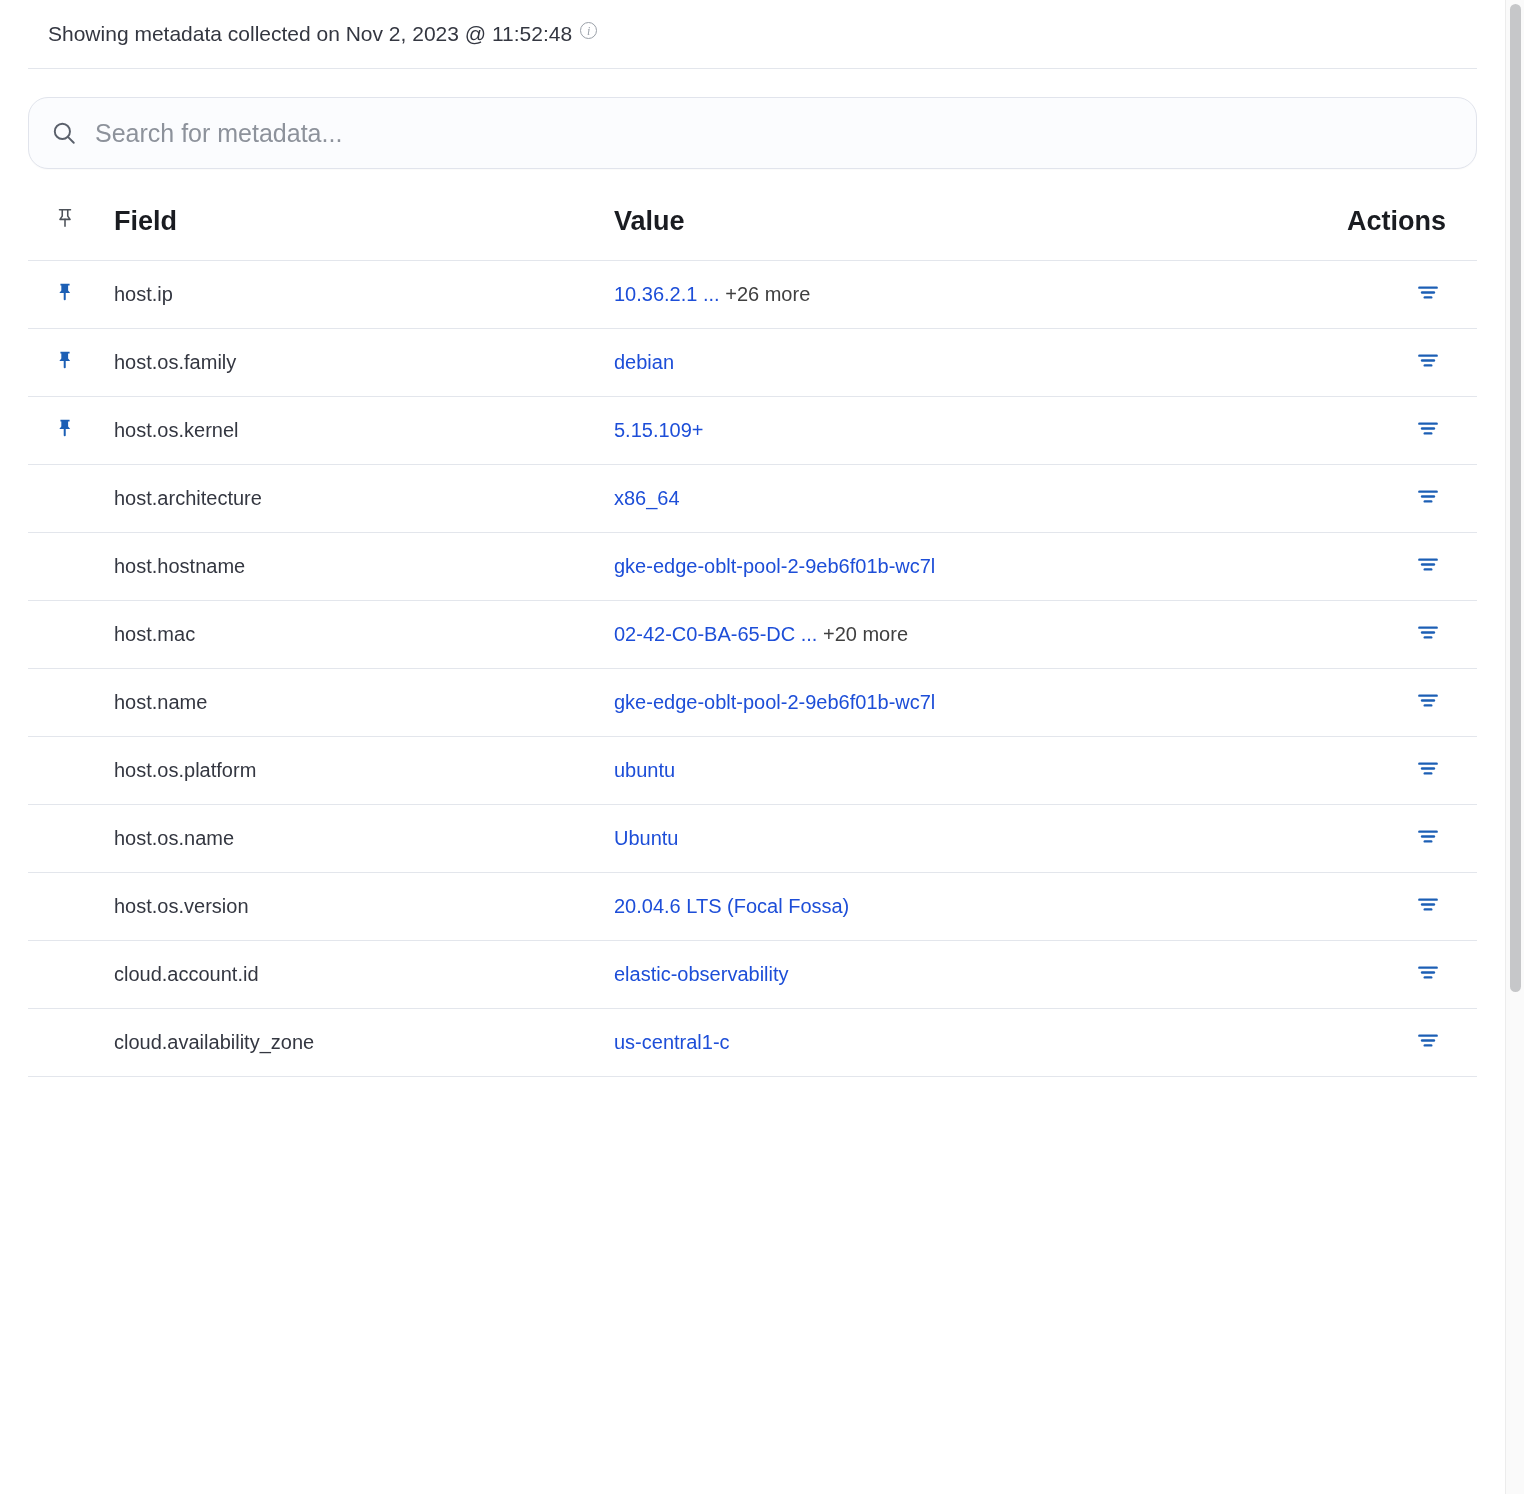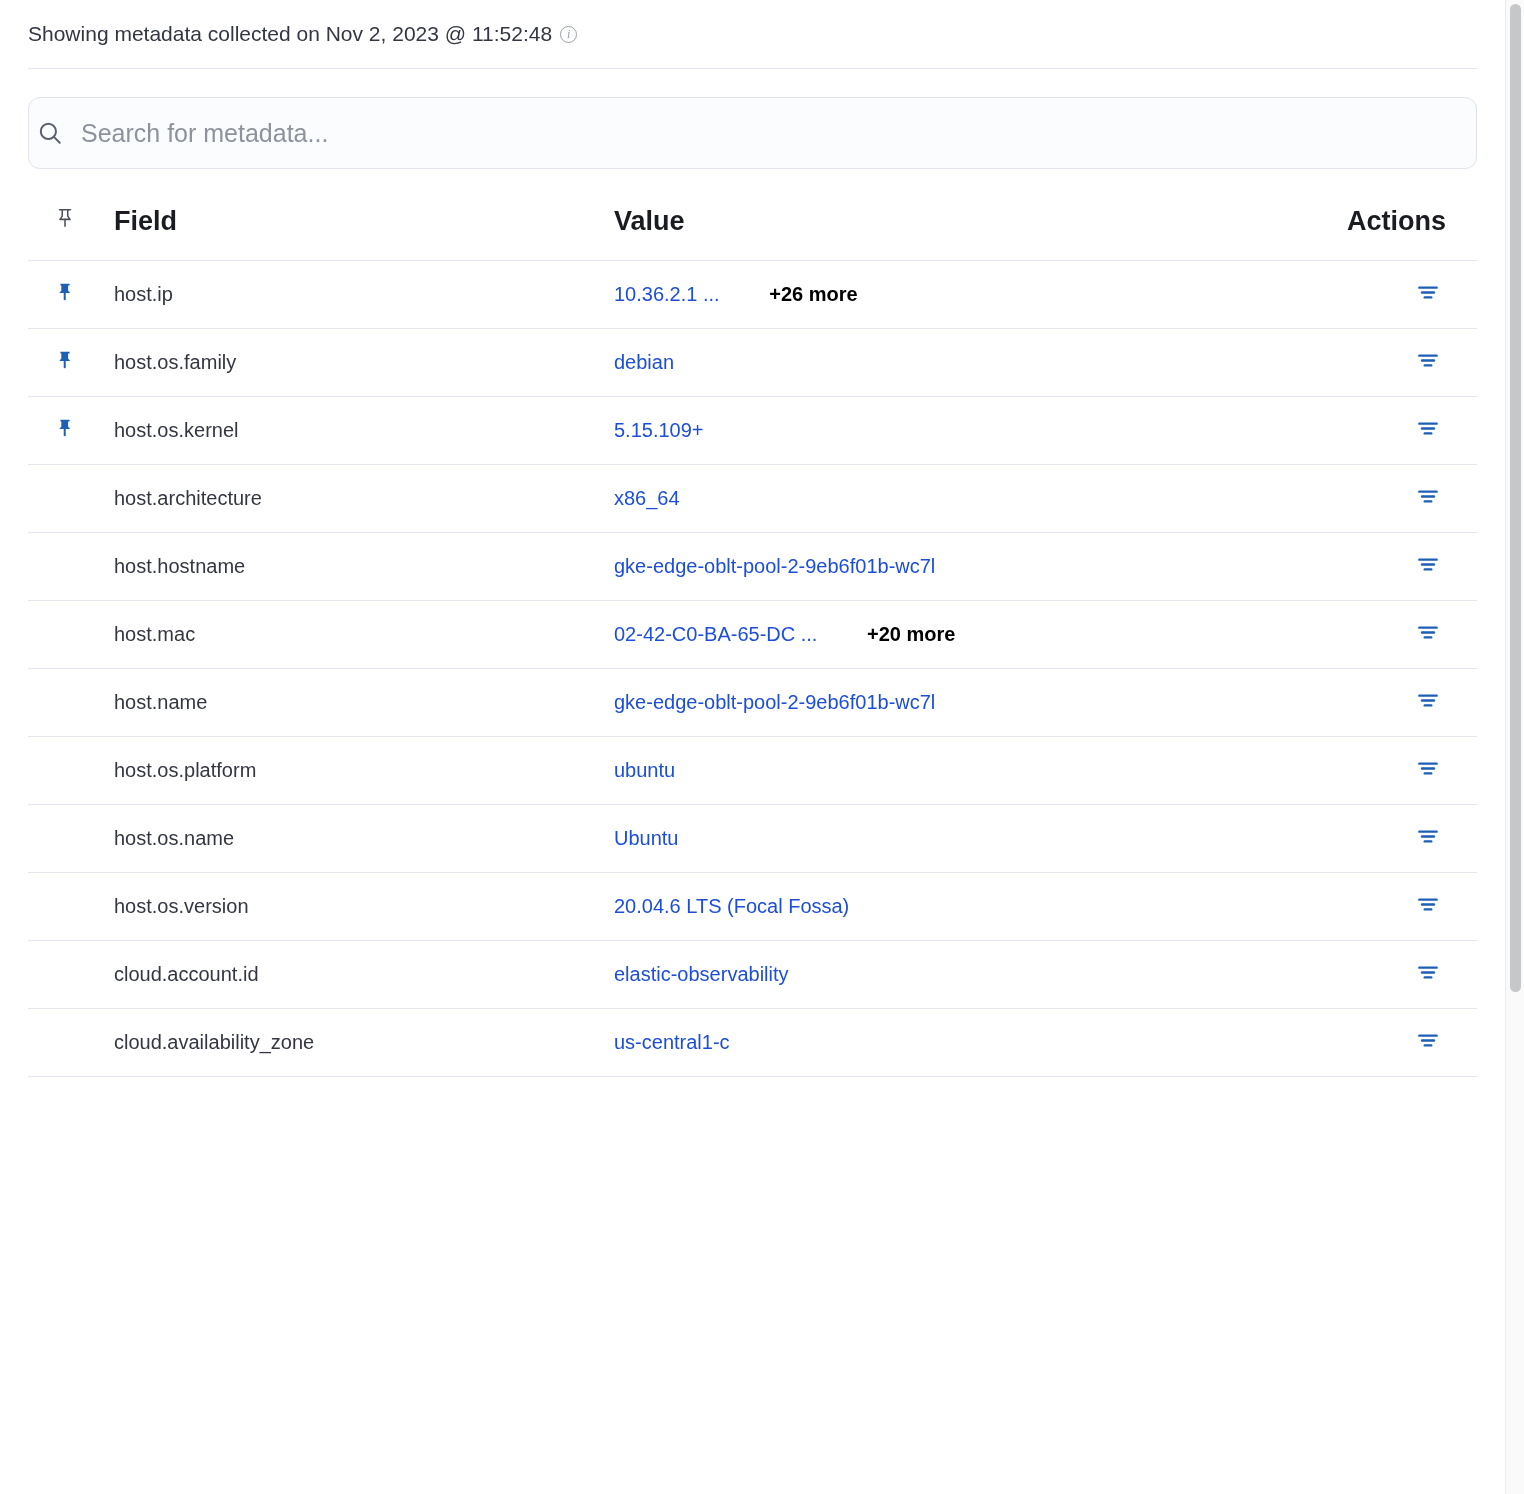--- a/index.html
+++ b/index.html
@@ -19,26 +19,27 @@
   .panel {
     width: 1505px;
     height: 1494px;
     position: relative;
     background: #ffffff;
     padding: 0 28px;
   }
   
   .meta-line {
     display: flex;
-    align-items: center;
+    align-items: flex-start;
     gap: 8px;
     font-size: 21px;
     color: #343741;
     padding-top: 22px;
     padding-bottom: 22px;
+    margin-left: 20px;
   }
   .meta-line .info-icon {
     display: inline-flex;
     align-items: center;
     justify-content: center;
     width: 17px;
     height: 17px;
     border: 1.5px solid #9aa0a8;
     border-radius: 50%;
     color: #9aa0a8;
@@ -55,23 +56,23 @@
   
   .search-wrap {
     padding: 28px 0 22px 0;
   }
   .search-box {
     display: flex;
     align-items: center;
     gap: 16px;
     height: 72px;
     border: 1px solid #e1e4ec;
-    border-radius: 12px;
+    border-radius: 20px;
     background: #fbfcfe;
-    padding: 0 8px;
+    padding: 0 22px;
     box-shadow: 0 1px 1px rgba(0,0,0,0.02);
   }
   .search-icon {
     flex: 0 0 auto;
     width: 26px;
     height: 26px;
     color: #5a606b;
   }
   .search-input {
     flex: 1 1 auto;
@@ -118,24 +119,23 @@
   tbody td.actions-cell { text-align: right; padding-right: 36px; }
   .pin-icon {
     display: inline-block;
     width: 22px;
     height: 26px;
     color: #1c5fb5;
   }
   .pin-icon.hidden { visibility: hidden; }
   .pin-head-icon { color: #4d5259; }
   .more-link {
-    color: #000000;
-    font-weight: bold;
+    color: #404040;
+    font-weight: normal;
     cursor: pointer;
-    margin-left: 44px;
   }
   .filter-icon {
     display: inline-block;
     width: 26px;
     height: 26px;
     color: #1c5fb5;
     cursor: pointer;
   }
   .value-cell .val-text { color: #1d4ed8; }
   

